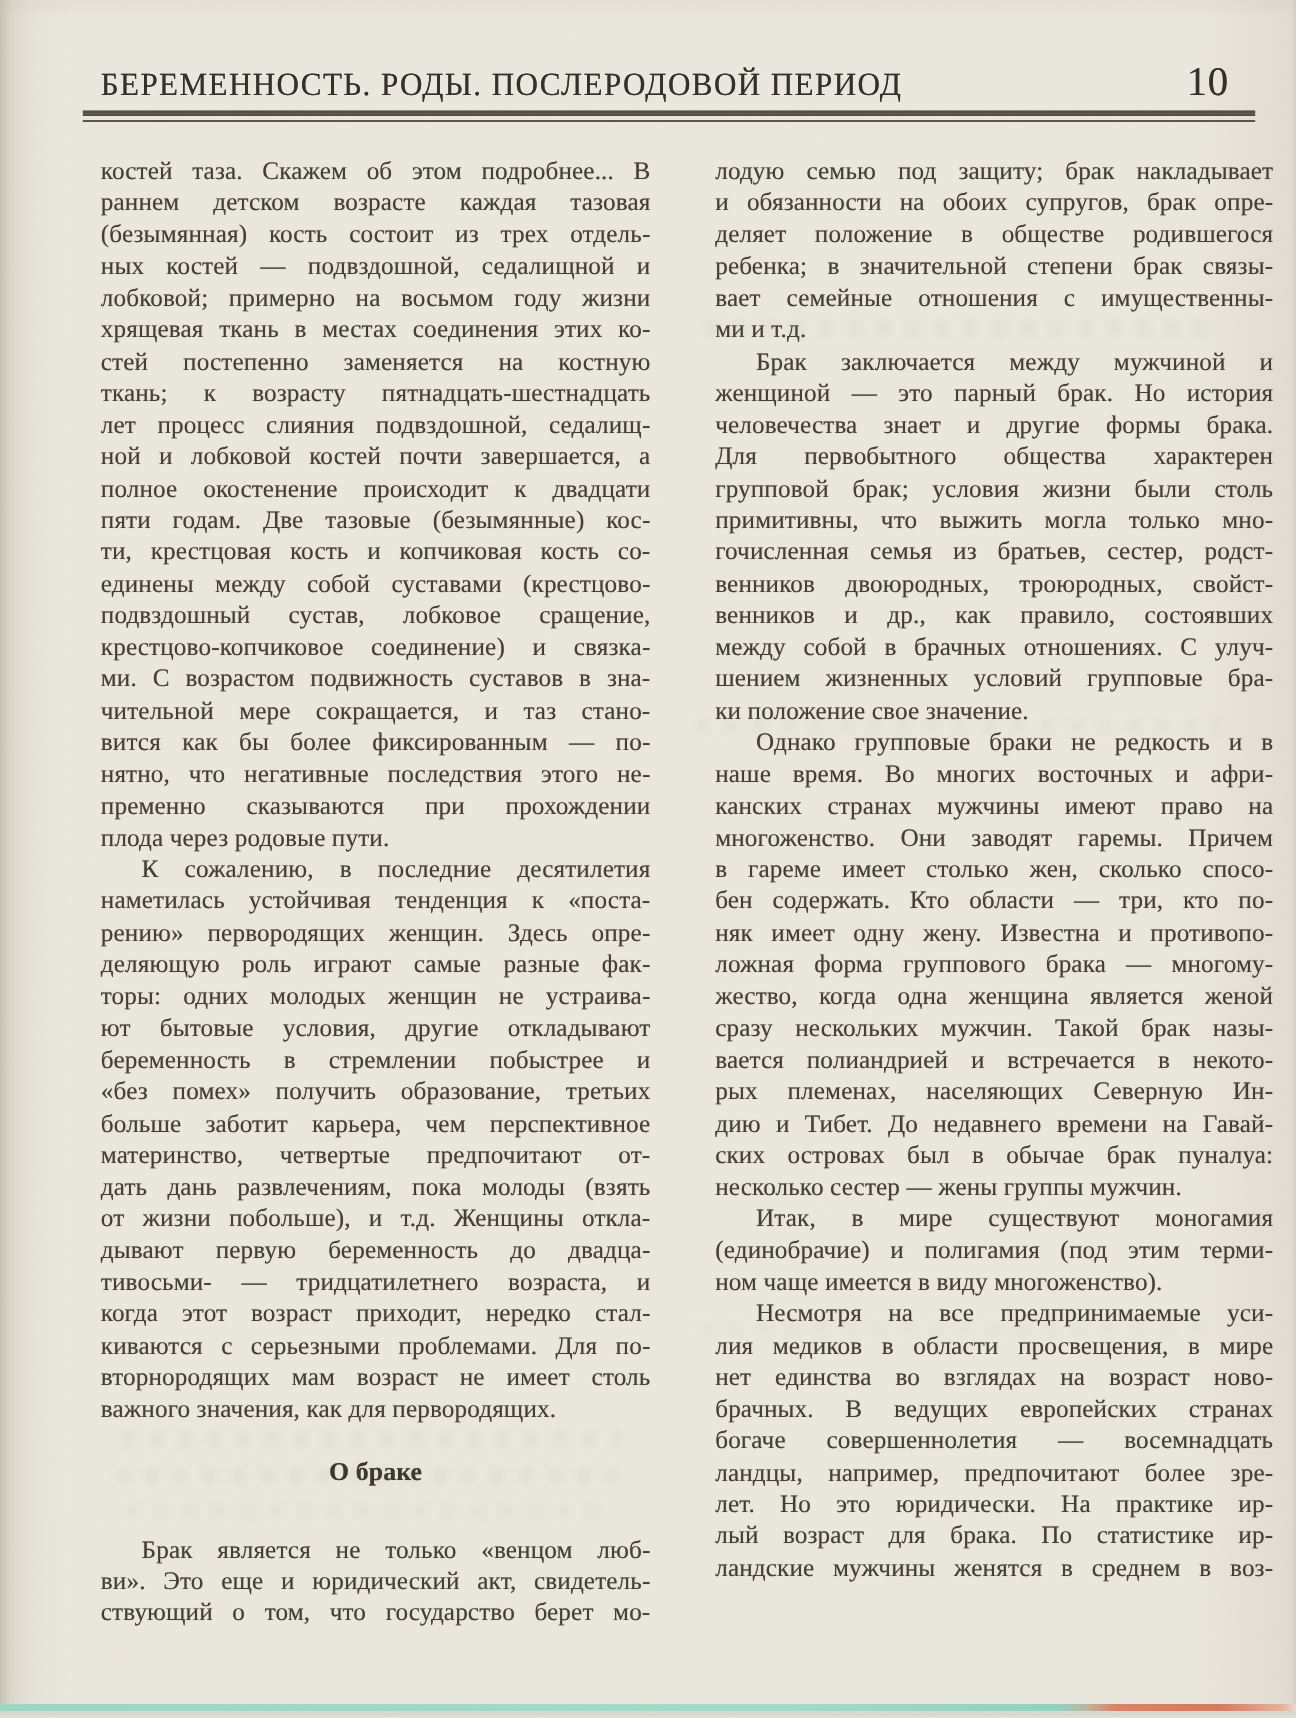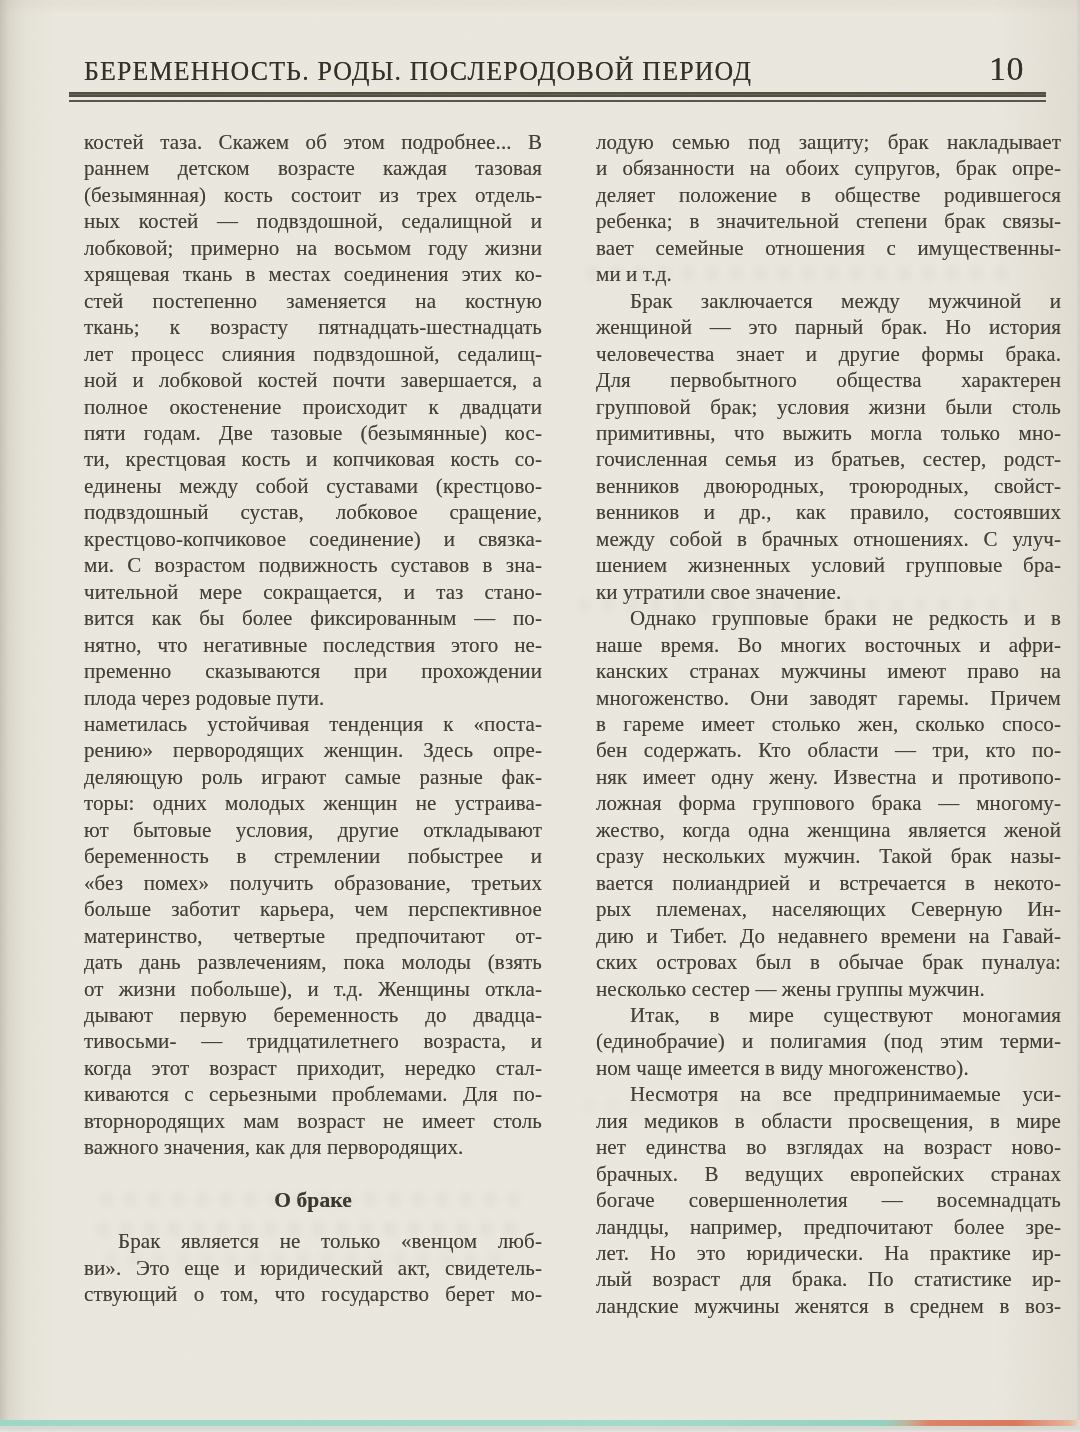--- a/index.html
+++ b/index.html
@@ -51,21 +51,21 @@
   .tl{
     text-align:justify;
     -moz-text-align-last:justify;
     text-align-last:justify;
     min-height:26.45px;
   }
   .tl.indent{text-indent:34px;}
   .tl.flush{text-align-last:left;-moz-text-align-last:left;}
   .subheading{
     text-align:center;font-weight:700;font-size:21.5px;color:#3a352d;
-    margin:26px 0 15px 0;line-height:26.45px;
+    margin:26px 0 38px 0;line-height:26.45px;
     text-shadow:0 0 .6px rgba(58,53,45,.6);
   }
   
   .bleed{
     position:absolute;height:15px;border-radius:3px;
     background:repeating-linear-gradient(90deg, rgba(120,135,120,.35) 0 13px, rgba(120,135,120,0) 13px 24px);
     filter:blur(3px);opacity:.16;pointer-events:none;
   }
   .bleed.b1{left:586px;top:266px;width:430px;}
   .bleed.b2{left:578px;top:598px;width:440px;opacity:.14;}
@@ -117,20 +117,21 @@
         <div class="tl">подвздошный сустав, лобковое сращение,</div>
         <div class="tl">крестцово-копчиковое соединение) и связка-</div>
         <div class="tl">ми. С возрастом подвижность суставов в зна-</div>
         <div class="tl">чительной мере сокращается, и таз стано-</div>
         <div class="tl">вится как бы более фиксированным — по-</div>
         <div class="tl">нятно, что негативные последствия этого не-</div>
         <div class="tl">пременно сказываются при прохождении</div>
         <div class="tl flush">плода через родовые пути.</div>
       </div>
       <div class="para">
+        <div class="tl indent">К сожалению, в последние десятилетия</div>
         <div class="tl">наметилась устойчивая тенденция к «поста-</div>
         <div class="tl">рению» первородящих женщин. Здесь опре-</div>
         <div class="tl">деляющую роль играют самые разные фак-</div>
         <div class="tl">торы: одних молодых женщин не устраива-</div>
         <div class="tl">ют бытовые условия, другие откладывают</div>
         <div class="tl">беременность в стремлении побыстрее и</div>
         <div class="tl">«без помех» получить образование, третьих</div>
         <div class="tl">больше заботит карьера, чем перспективное</div>
         <div class="tl">материнство, четвертые предпочитают от-</div>
         <div class="tl">дать дань развлечениям, пока молоды (взять</div>
@@ -163,21 +164,21 @@
         <div class="tl">женщиной — это парный брак. Но история</div>
         <div class="tl">человечества знает и другие формы брака.</div>
         <div class="tl">Для первобытного общества характерен</div>
         <div class="tl">групповой брак; условия жизни были столь</div>
         <div class="tl">примитивны, что выжить могла только мно-</div>
         <div class="tl">гочисленная семья из братьев, сестер, родст-</div>
         <div class="tl">венников двоюродных, троюродных, свойст-</div>
         <div class="tl">венников и др., как правило, состоявших</div>
         <div class="tl">между собой в брачных отношениях. С улуч-</div>
         <div class="tl">шением жизненных условий групповые бра-</div>
-        <div class="tl flush">ки утратили свое значение.</div>
+        <div class="tl flush">ки положение свое значение.</div>
       </div>
       <div class="para">
         <div class="tl indent">Однако групповые браки не редкость и в</div>
         <div class="tl">наше время. Во многих восточных и афри-</div>
         <div class="tl">канских странах мужчины имеют право на</div>
         <div class="tl">многоженство. Они заводят гаремы. Причем</div>
         <div class="tl">в гареме имеет столько жен, сколько спосо-</div>
         <div class="tl">бен содержать. Кто области — три, кто по-</div>
         <div class="tl">няк имеет одну жену. Известна и противопо-</div>
         <div class="tl">ложная форма группового брака — многому-</div>

